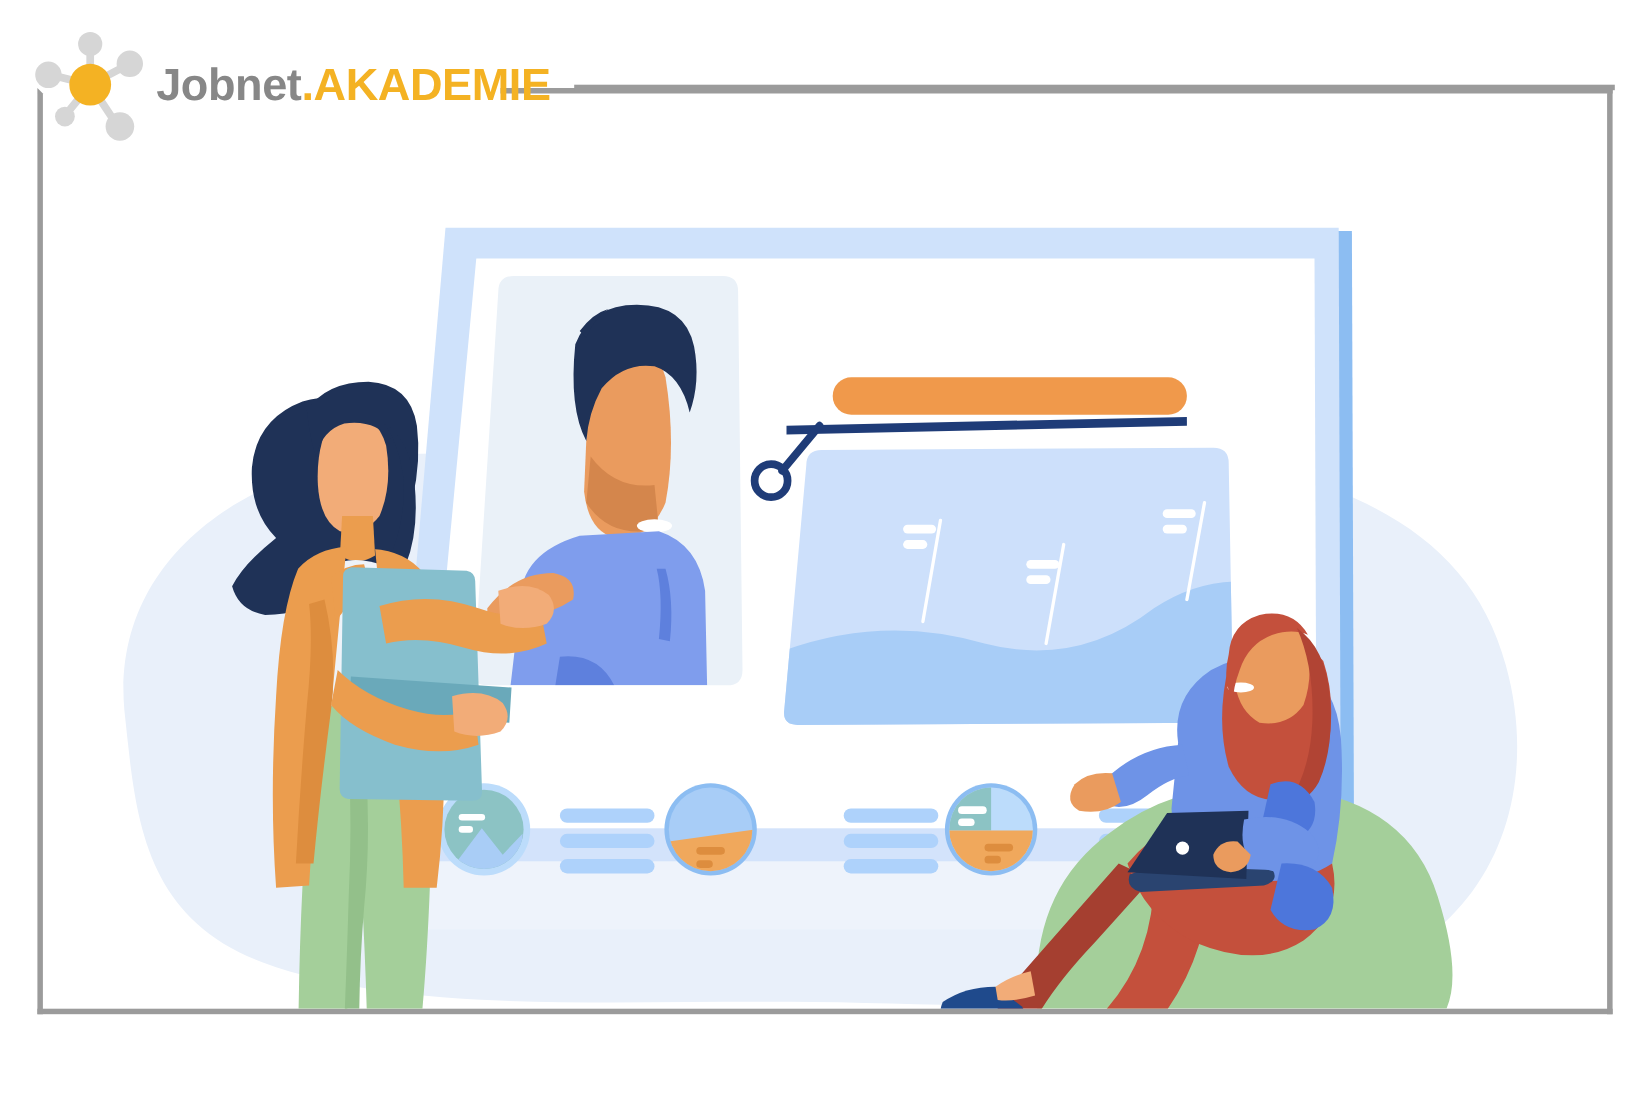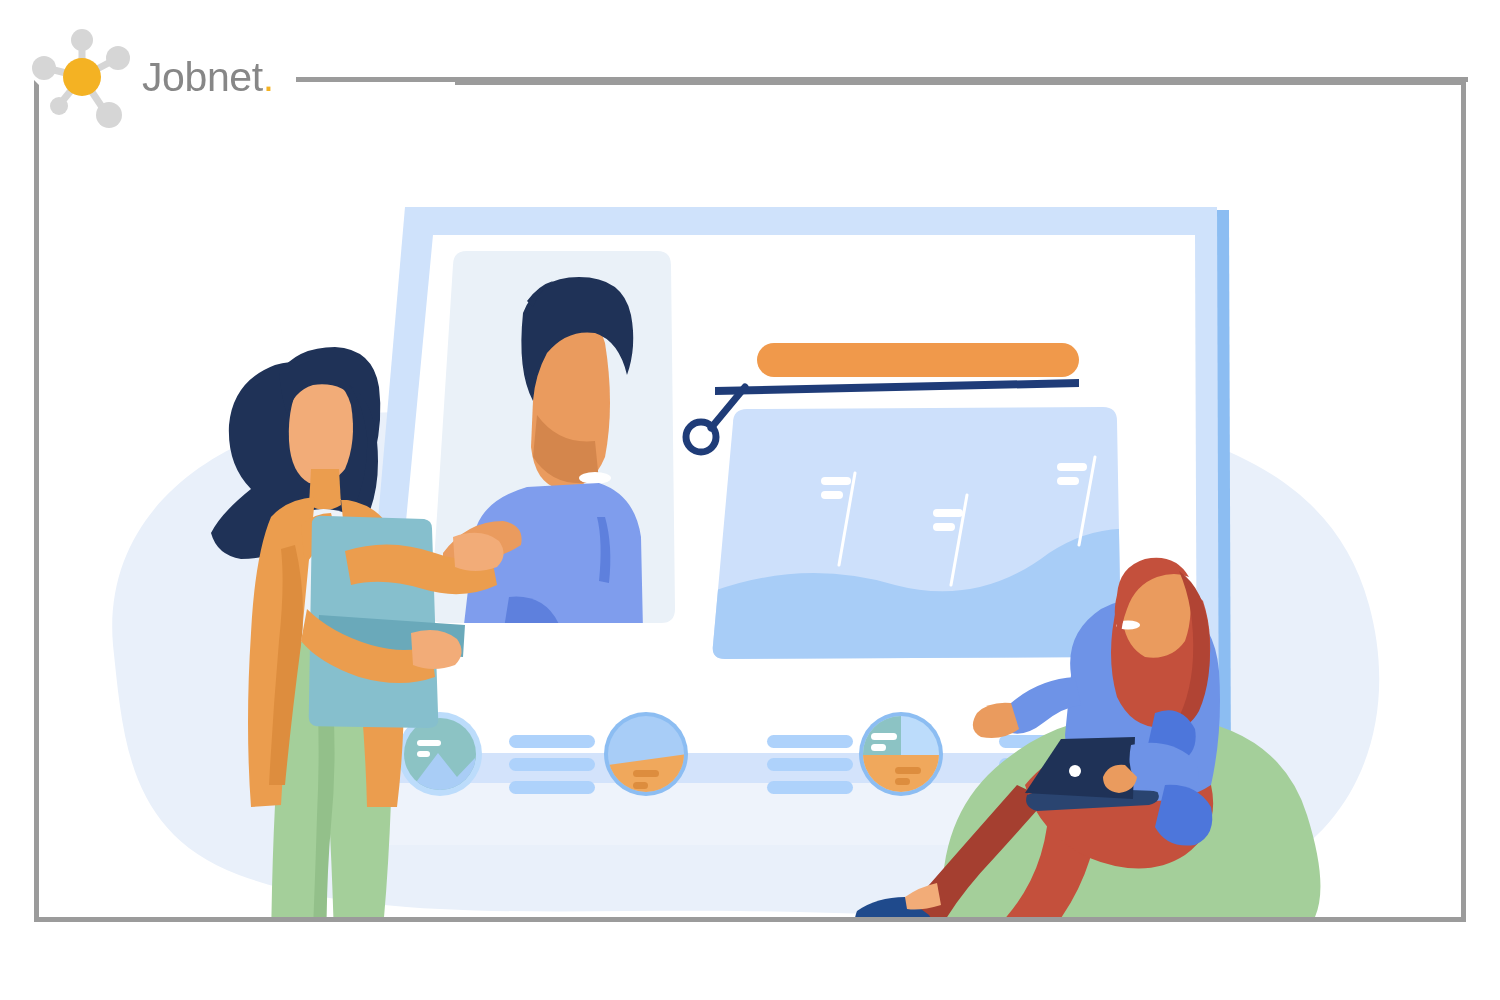--- a/index.html
+++ b/index.html
@@ -30,21 +30,21 @@
     z-index: 40;
   }
   #logo-mark {
     width: 108px;
     height: 108px;
     flex: 0 0 108px;
     position: relative;
   }
   #brand-wordmark {
     font-size: 41px;
-    font-weight: normal;
+    font-weight: bold;
     letter-spacing: -0.4px;
     white-space: nowrap;
     margin-left: 6px;
     line-height: 1;
     display: flex;
     align-items: flex-end;
   }
   .wm-a { color: #878787; }
   .wm-dot { color: #f4b223; }
   .wm-b { color: #f4b223; }
@@ -111,20 +111,21 @@
         <circle cx="16" cy="45" r="12" fill="#d6d6d6"></circle>
         <circle cx="31" cy="83" r="9" fill="#d6d6d6"></circle>
         <circle cx="81" cy="92" r="13" fill="#d6d6d6"></circle>
         <circle cx="54" cy="54" r="19" fill="#f4b223"></circle>
       </svg>
     </div>
 
     <div id="brand-wordmark">
       <span class="wm-a">Jobnet</span>
         <span class="wm-dot">.</span>
+        <span class="wm-b">AKADEMIE</span>
     </div>
 
     <div id="brand-rule"></div>
   </div>
 
   <div id="frame"></div>
   <div id="frame-top-right"></div>
 
   <div id="art">
     <svg width="1422" height="832" viewBox="0 0 1422 832" xmlns="http://www.w3.org/2000/svg">

